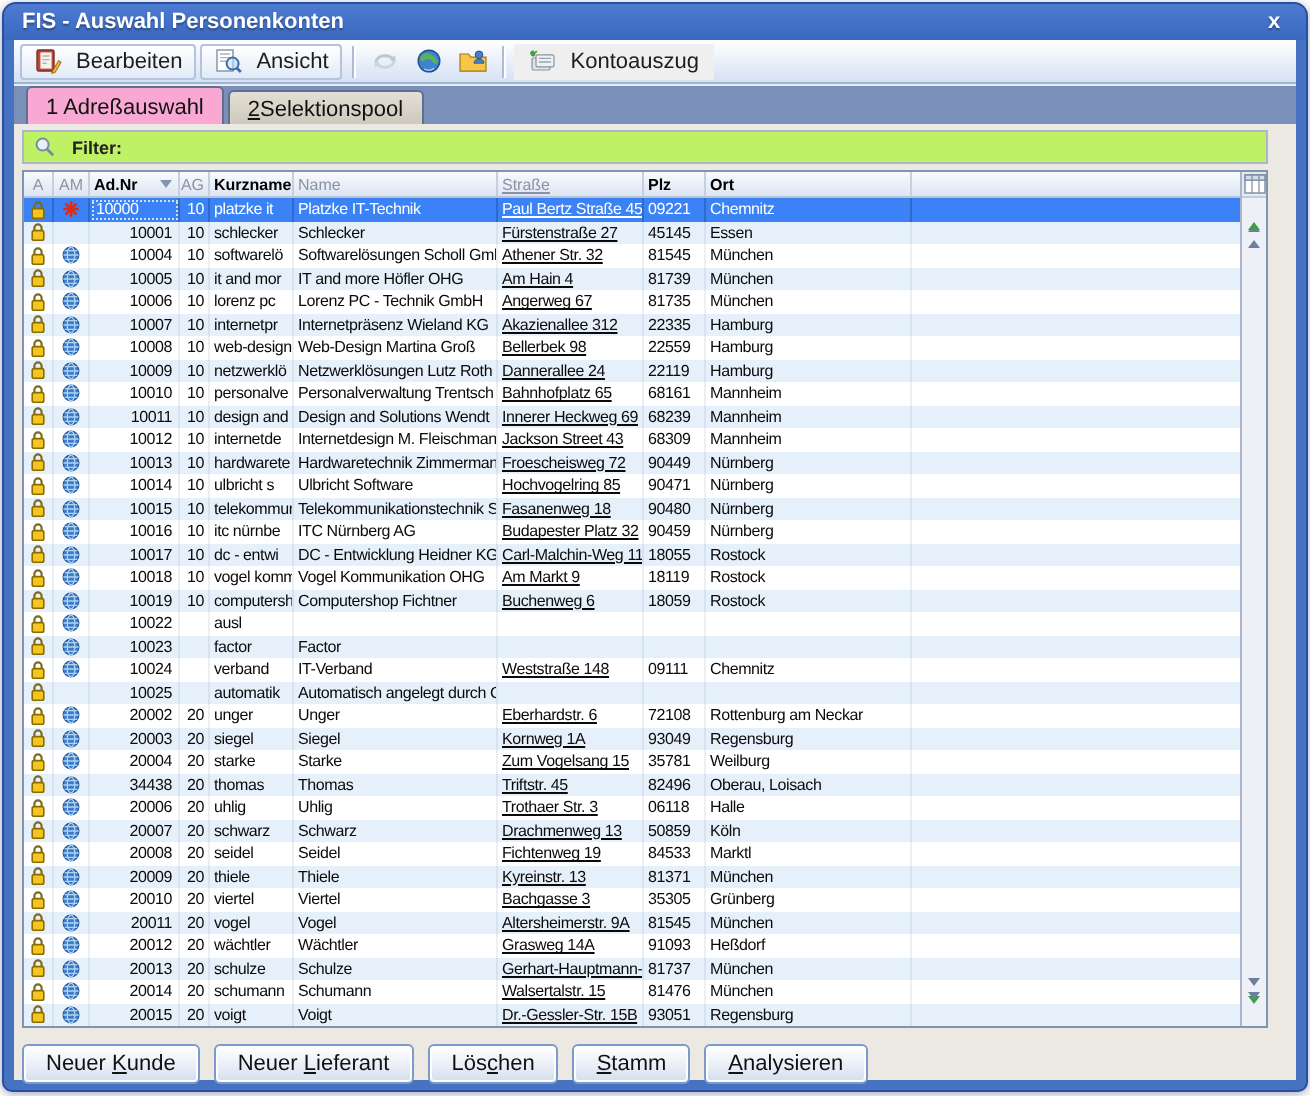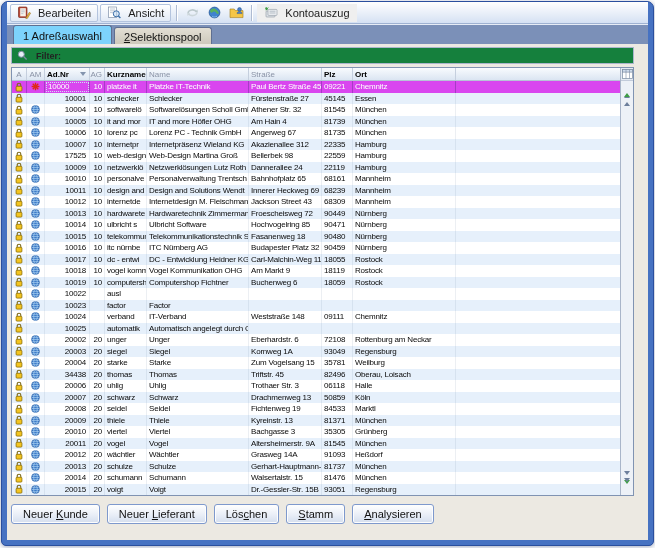--- a/index.html
+++ b/index.html
@@ -31,54 +31,54 @@
   .ticon { width:20px; height:18px; display:flex; align-items:center; justify-content:center; }
   .tsep { width:1px; height:16px; background:#aebbd2; margin:0 3px; flex:0 0 1px;
           box-shadow:1px 0 0 #fff; }
   
   .tabstrip { height:20px; flex:0 0 20px; background:#7b90b8; display:flex;
               align-items:flex-end; padding:0 0 0 6px; gap:2px;
               border-top:1px solid #e6ecf6; }
   .tab { font-size:11px; color:#111; height:17px; padding:1px 9px 0;
          border:1px solid #5f6f90; border-bottom:none; border-radius:3px 3px 0 0;
          background:linear-gradient(#e3dfd4,#cdc9bc); display:flex; align-items:center; }
-  .tab.active { background:#7dd3fc; height:19px; position:relative; z-index:2; }
+  .tab.active { background:#f9a8d4; height:19px; position:relative; z-index:2; }
   .u { text-decoration:underline; }
   
   .page { flex:1; min-height:0; padding:3px 4px 0; display:flex; flex-direction:column; }
-  .filterbar { width:623px; height:17px; flex:0 0 17px; background:#15803d;
+  .filterbar { width:623px; height:17px; flex:0 0 17px; background:#bef264;
                border:1px solid #aab6cc; display:flex; align-items:center;
                padding:0 5px; gap:8px; font-size:9px; font-weight:bold; color:#222; }
   
   .grid { width:623px; height:429px; flex:0 0 429px; margin-top:3px;
           border:1px solid #8093b2; background:#fff; display:flex; }
   .grid-cols { flex:1; display:flex; flex-direction:column; min-width:0; }
   .grid-header { height:13px; flex:0 0 13px; display:flex;
                  background:linear-gradient(#f8fbfe,#dbe5f2);
                  border-bottom:1px solid #b7c3d7; font-size:8px; }
   .h { display:flex; align-items:center; padding:0 2px; color:#8a93a6;
        border-right:1px solid #c5cfde; overflow:hidden; white-space:nowrap; }
   .h.bold { color:#000; font-weight:bold; }
   .sort { margin-left:auto; width:0; height:0; border-left:3px solid transparent;
           border-right:3px solid transparent; border-top:4px solid #8494ae; }
   .grid-body { flex:1; overflow:hidden; }
   .grid-row { height:11.5px; display:flex; font-size:8px; letter-spacing:-0.2px;
               color:#0a0a0a; background:#fff; }
   .grid-row.alt { background:#e6f0fb; }
-  .grid-row.sel { background:#d946ef; color:#fff; }
+  .grid-row.sel { background:#3b82f6; color:#fff; }
   .c { display:flex; align-items:center; overflow:hidden; white-space:nowrap;
        border-right:1px solid rgba(122,142,172,0.14); }
   .grid-row.sel .c { border-right-color:rgba(10,30,70,0.25); }
   .ca   { width:15px; flex:0 0 15px; justify-content:center; }
   .cam  { width:18px; flex:0 0 18px; justify-content:center; }
   .cadnr{ width:45px; flex:0 0 45px; justify-content:flex-end; padding-right:3px; }
   .cag  { width:15px; flex:0 0 15px; justify-content:flex-end; padding-right:2px; }
   .ckurz{ width:42px; flex:0 0 42px; padding-left:2px; }
   .cname{ width:102px; flex:0 0 102px; padding-left:2px;text-align:right; }
-  .cstr { width:73px; flex:0 0 73px; padding-left:2px; }
+  .cstr { width:73px; flex:0 0 73px; padding-left:2px;text-decoration:underline; }
   .cplz { width:31px; flex:0 0 31px; padding-left:2px; }
   .cort { width:103px; flex:0 0 103px; padding-left:2px; }
   .cfill{ flex:1; border-right:none; }
   .grid-row.sel .cadnr { justify-content:flex-start; padding-left:3px;
                          outline:1px dotted #cfe0f5; outline-offset:-2px; }
   .ricon { display:inline-flex; line-height:0; }
   
   .scrollstrip { width:13px; flex:0 0 13px; border-left:1px solid #a9b5c9;
                  background:#edf1f7; display:flex; flex-direction:column; align-items:center; }
   .colpicker { height:13px; width:100%; display:flex; align-items:center;
@@ -96,20 +96,24 @@
   .xbtn { height:20px; padding:0 11px; font-size:11px; color:#111;
           font-family:"Liberation Sans",sans-serif;
           background:linear-gradient(#ffffff,#e9eef7 55%,#d4deee);
           border:1px solid #7e99cd; border-radius:3px; box-shadow:inset 0 0 0 1px #fdfdfd; }
 </style>
 </head>
 <body>
 
 <div class="window">
 
+  <div class="titlebar">
+    <span>FIS - Auswahl Personenkonten</span>
+    <span class="close-x">x</span>
+  </div>
 
   <div class="frame">
     <div class="chrome">
 
       <div class="toolbar">
         <button class="tbtn">
           <span class="ticon">
             <svg width="14" height="13" viewBox="0 0 14 13">
                 <rect x="1.5" y="1" width="8.5" height="10.5" rx="1" fill="#b94a38" stroke="#7c2d20" stroke-width="0.7"></rect>
                 <rect x="3.2" y="2.2" width="5.6" height="8.1" fill="#f6f2ea"></rect>
@@ -373,21 +377,21 @@
                   </span>
                   <span class="c cam">
                     <span class="ricon">
                       <svg width="9" height="9" viewBox="0 0 10 10">
                         <circle cx="5" cy="5" r="4.4" fill="#3e7cc9" stroke="#23549b" stroke-width="0.6"></circle>
                         <ellipse cx="5" cy="5" rx="2.1" ry="4.4" fill="none" stroke="#aed4f2" stroke-width="0.7"></ellipse>
                         <path d="M0.8 5h8.4M1.5 2.6h7M1.5 7.4h7" stroke="#aed4f2" stroke-width="0.7" fill="none"></path>
                       </svg>
                     </span>
                   </span>
-                  <span class="c cadnr">17525</span>
+                  <span class="c cadnr">10008</span>
                   <span class="c cag">10</span>
                   <span class="c ckurz">web-design</span>
                   <span class="c cname">Web-Design Martina Groß</span>
                   <span class="c cstr">Bellerbek 98</span>
                   <span class="c cplz">22559</span>
                   <span class="c cort">Hamburg</span>
                   <span class="c cfill"></span>
                 </div>
                 <div class="grid-row alt">
                   <span class="c ca">

